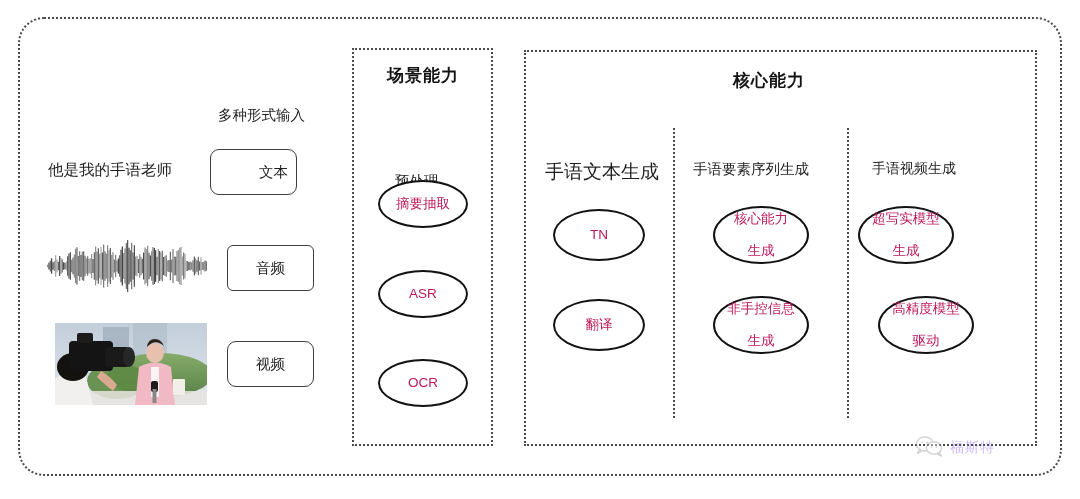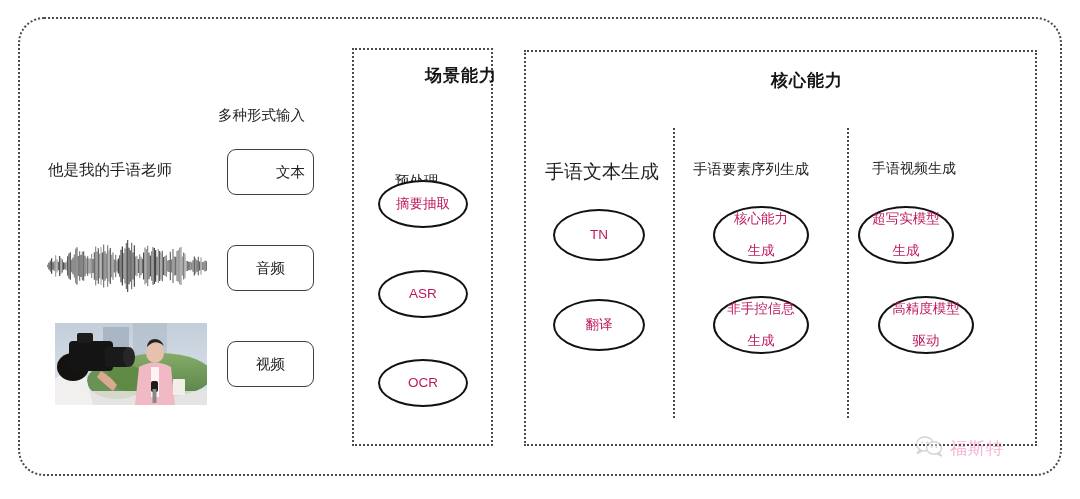--- a/index.html
+++ b/index.html
@@ -24,40 +24,40 @@
   .panel-core{left:524px;top:50px;width:513px;height:396px;}
 
   .divider{
     position:absolute;border-left:2px dotted #4a4a4a;width:0;
   }
   .div-1{left:673px;top:128px;height:290px;}
   .div-2{left:847px;top:128px;height:290px;}
 
   
   .txt{position:absolute;white-space:nowrap;line-height:1.25;}
-  .panel-title{font-size:17px;font-weight:bold;color:#141414;letter-spacing:1px;margin-left:38px;}
+  .panel-title{font-size:17px;font-weight:bold;color:#141414;letter-spacing:1px;}
   .sub-title{font-size:14.5px;color:#222;}
 
   .t-multiinput{left:218px;top:106px;font-size:14.5px;}
   .t-sentence{left:48px;top:160px;font-size:15.5px;}
   .t-scene-title{left:387px;top:65px;}
   .t-pre{left:395px;top:132px;margin-top:40px;}
   .t-core-title{left:733px;top:70px;}
   .t-col1{left:545px;top:160px;font-size:19px;}
   .t-col2{left:693px;top:160px;font-size:14.5px;}
   .t-col3{left:872px;top:160px;font-size:14px;}
 
   
   .rbox{
     position:absolute;border:1.6px solid #3d3d46;border-radius:9px;
     display:flex;align-items:center;justify-content:center;
     font-size:14.5px;color:#222;background:#fff;box-sizing:border-box;
   }
-  .box-text {left:227px;top:149px;width:87px;height:46px;padding-left:40px;}
-  .box-audio{left:227px;top:245px;width:87px;height:46px;}
+  .box-text {left:210px;top:149px;width:87px;height:46px;padding-left:40px;}
+  .box-audio{left:227px;top:245px;width:87px;height:46px;border-radius:6px;}
   .box-video{left:227px;top:341px;width:87px;height:46px;}
 
   
   .ell{
     position:absolute;border:2.2px solid #121212;border-radius:50%;
     display:flex;align-items:center;justify-content:center;text-align:center;
     font-size:13.5px;color:#be185d;line-height:1.18;background:#fff;box-sizing:border-box;
   }
   .ell span{display:block;}
   .e-zy {left:378px;top:180px;width:90px;height:48px;}
@@ -78,21 +78,21 @@
     position:absolute;left:55px;top:323px;width:152px;height:82px;
     overflow:hidden;background:#cfd6dd;
   }
 
   
   .watermark{
     position:absolute;left:915px;top:432px;width:140px;height:32px;
     display:flex;align-items:center;gap:5px;opacity:.42;
   }
   .wm-text{
-    font-size:17px;color:#ec4899;letter-spacing:1px;
+    font-size:14px;color:#8b5cf6;letter-spacing:1px;
     font-family:"DejaVu Sans",sans-serif;
   }
 </style>
 </head>
 <body>
 
 <div id="stage">
 
   <div class="outer-frame"></div>
 

